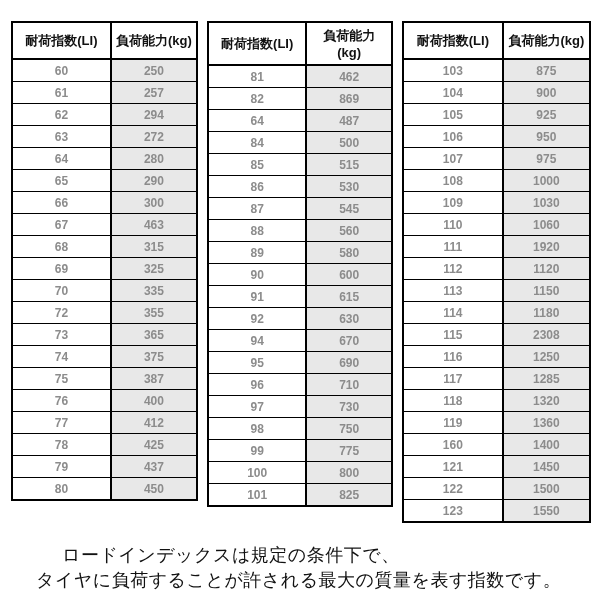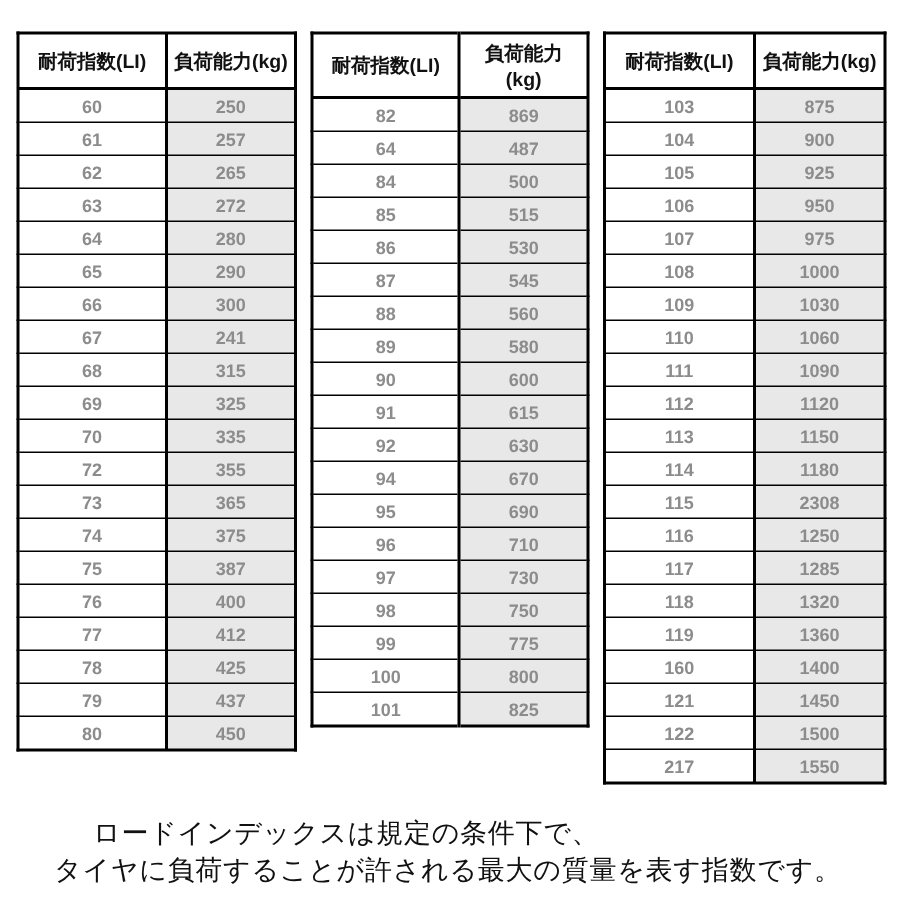--- a/index.html
+++ b/index.html
@@ -88,41 +88,41 @@
           <tr>
             <td class="cell-li">60</td>
             <td class="cell-kg">250</td>
           </tr>
           <tr>
             <td class="cell-li">61</td>
             <td class="cell-kg">257</td>
           </tr>
           <tr>
             <td class="cell-li">62</td>
-            <td class="cell-kg">265</td>
+            <td class="cell-kg">294</td>
           </tr>
           <tr>
             <td class="cell-li">63</td>
             <td class="cell-kg">272</td>
           </tr>
           <tr>
             <td class="cell-li">64</td>
             <td class="cell-kg">280</td>
           </tr>
           <tr>
             <td class="cell-li">65</td>
             <td class="cell-kg">290</td>
           </tr>
           <tr>
             <td class="cell-li">66</td>
             <td class="cell-kg">300</td>
           </tr>
           <tr>
             <td class="cell-li">67</td>
-            <td class="cell-kg">241</td>
+            <td class="cell-kg">463</td>
           </tr>
           <tr>
             <td class="cell-li">68</td>
             <td class="cell-kg">315</td>
           </tr>
           <tr>
             <td class="cell-li">69</td>
             <td class="cell-kg">325</td>
           </tr>
           <tr>
@@ -172,20 +172,24 @@
   <div class="table-wrap t2">
     <table class="li-table">
       <thead>
         <tr>
           <th class="col-li">耐荷指数(LI)</th>
           <th class="col-kg">負荷能力(kg)</th>
         </tr>
       </thead>
       <tbody>
           <tr>
+            <td class="cell-li">81</td>
+            <td class="cell-kg">462</td>
+          </tr>
+          <tr>
             <td class="cell-li">82</td>
             <td class="cell-kg">869</td>
           </tr>
           <tr>
             <td class="cell-li">64</td>
             <td class="cell-kg">487</td>
           </tr>
           <tr>
             <td class="cell-li">84</td>
             <td class="cell-kg">500</td>
@@ -294,21 +298,21 @@
           <tr>
             <td class="cell-li">109</td>
             <td class="cell-kg">1030</td>
           </tr>
           <tr>
             <td class="cell-li">110</td>
             <td class="cell-kg">1060</td>
           </tr>
           <tr>
             <td class="cell-li">111</td>
-            <td class="cell-kg">1090</td>
+            <td class="cell-kg">1920</td>
           </tr>
           <tr>
             <td class="cell-li">112</td>
             <td class="cell-kg">1120</td>
           </tr>
           <tr>
             <td class="cell-li">113</td>
             <td class="cell-kg">1150</td>
           </tr>
           <tr>
@@ -341,21 +345,21 @@
           </tr>
           <tr>
             <td class="cell-li">121</td>
             <td class="cell-kg">1450</td>
           </tr>
           <tr>
             <td class="cell-li">122</td>
             <td class="cell-kg">1500</td>
           </tr>
           <tr>
-            <td class="cell-li">217</td>
+            <td class="cell-li">123</td>
             <td class="cell-kg">1550</td>
           </tr>
         </tbody>
     </table>
   </div>
 
   <div class="footer-note line1">ロードインデックスは規定の条件下で、</div>
   <div class="footer-note line2">タイヤに負荷することが許される最大の質量を表す指数です。</div>
 
 </div>

